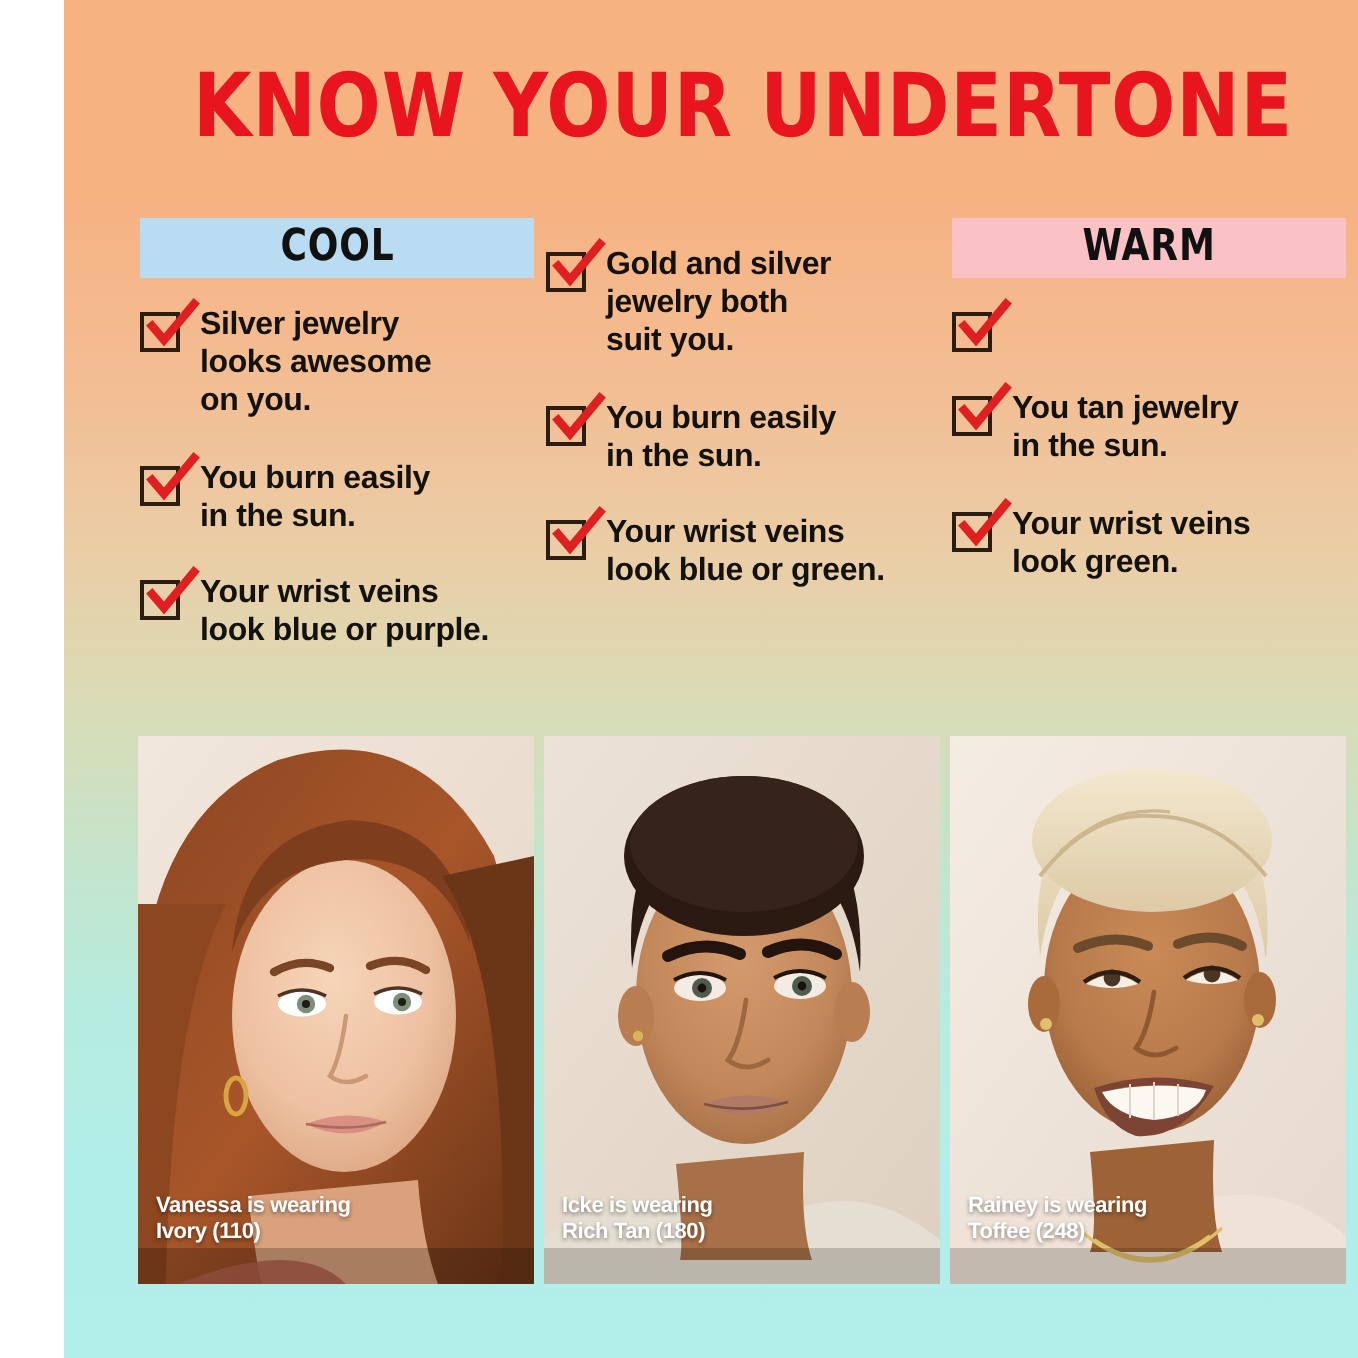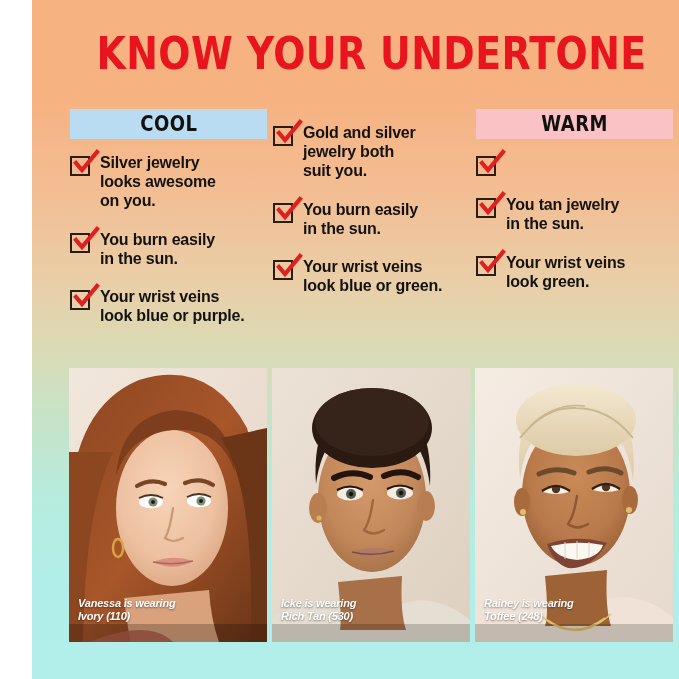--- a/index.html
+++ b/index.html
@@ -114,21 +114,20 @@
 
   
   .photos {
     position: absolute;
     top: 368px;
     left: 37px;
     width: 605px;
     height: 274px;
     display: flex;
     gap: 5px;
-    font-style: italic;
   }
   .photo {
     position: relative;
     width: 198px;
     height: 274px;
     overflow: hidden;
   }
   .photo .sky {
     position: absolute;
     inset: 0;
@@ -360,21 +359,21 @@
         <path d="M65 122 Q78 115 91 122" stroke="#221510" stroke-width="2" fill="none"></path>
         <path d="M115 121 Q128 114 141 121" stroke="#221510" stroke-width="2" fill="none"></path>
 
         <path d="M101 132 Q98 154 92 162 Q101 169 112 162" stroke="#9d6840" stroke-width="2.4" fill="none" stroke-linecap="round"></path>
 
         <path d="M80 184 Q101 176 122 183 Q101 196 80 184 Z" fill="#b07a66"></path>
         <path d="M80 184 Q101 189 122 183" stroke="#7d4f3e" stroke-width="1.4" fill="none"></path>
         <rect x="0" y="256" width="198" height="18" fill="#000000" opacity="0.18"></rect>
       </svg>
       <div class="caption">Icke is wearing
-Rich Tan (530)</div>
+Rich Tan (180)</div>
     </div>
 
     <div class="photo">
       <svg class="sky" viewBox="0 0 198 274" preserveAspectRatio="xMidYMid slice">
         <defs>
           <linearGradient id="r-bg" x1="0" y1="0" x2="1" y2="1">
             <stop offset="0" stop-color="#f5ece3"></stop>
               <stop offset="1" stop-color="#e6d9cd"></stop>
           </linearGradient>
           <radialGradient id="r-skin" cx="0.5" cy="0.38" r="0.72">

